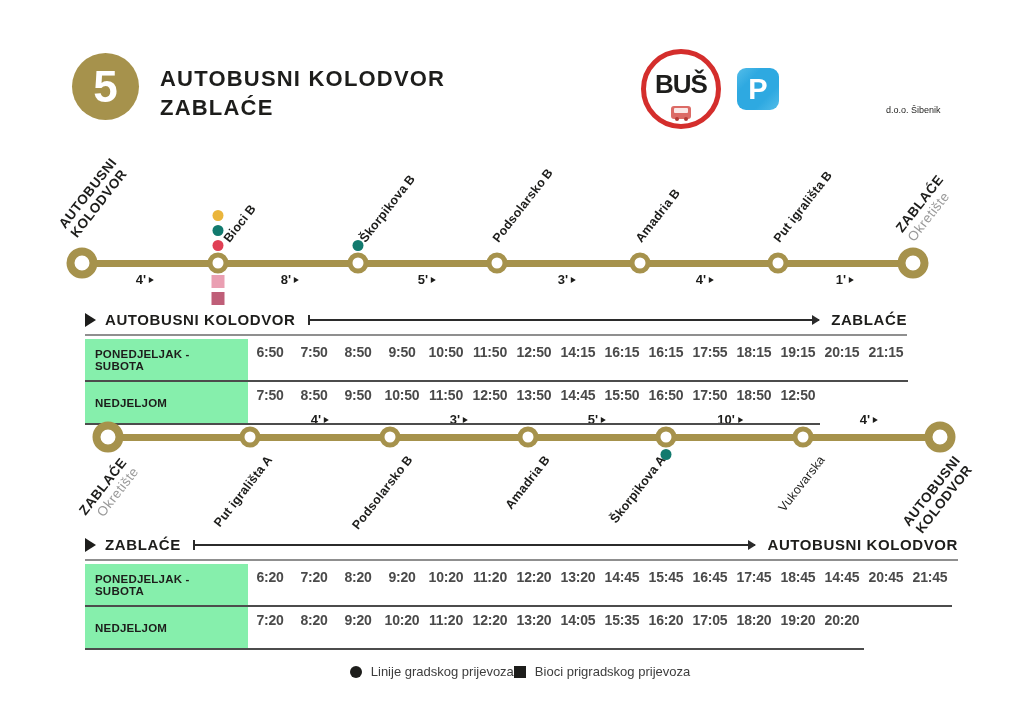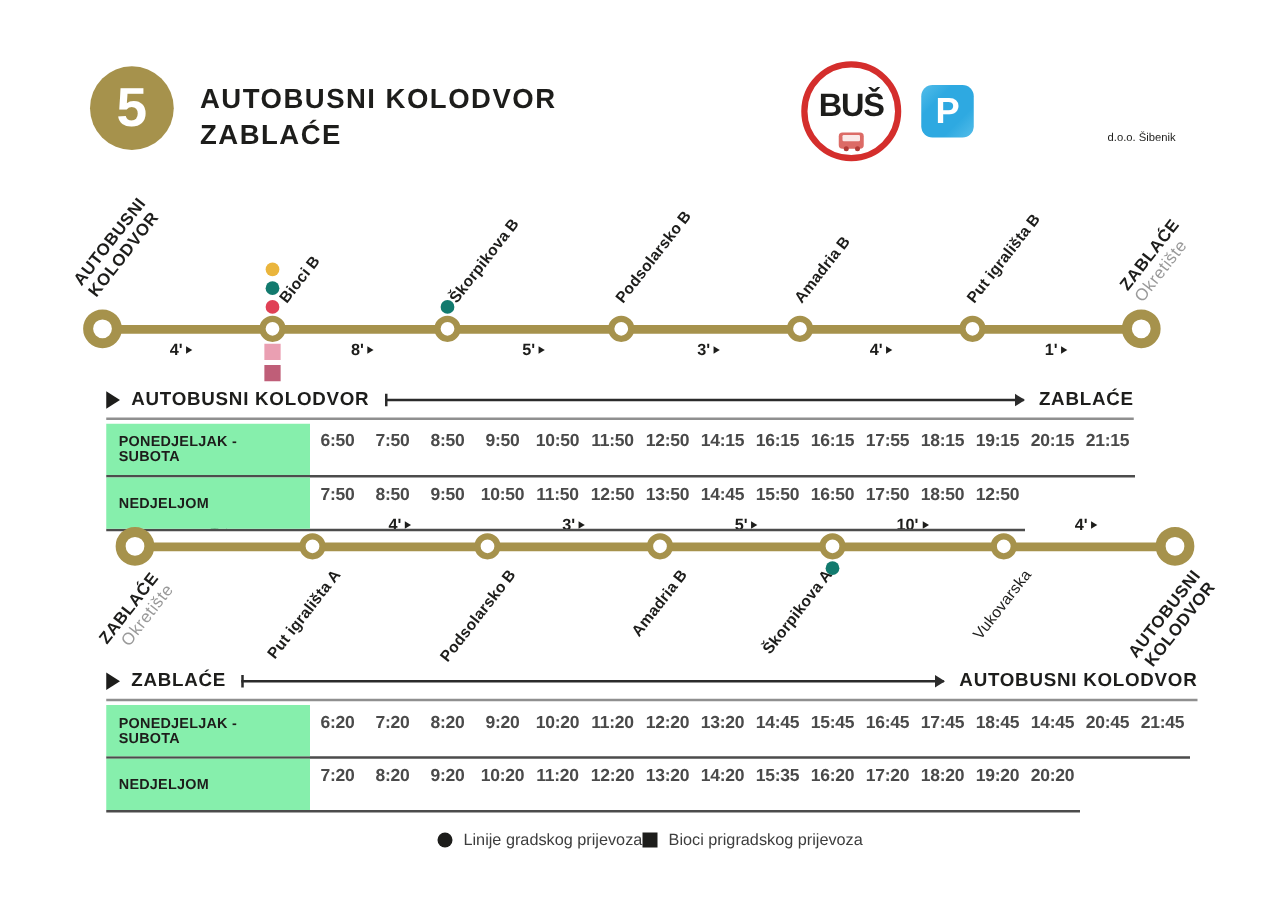--- a/index.html
+++ b/index.html
@@ -331,24 +331,24 @@
         </div>
         <div class="tt-row">
           <div class="lab">NEDJELJOM</div>
           <div class="tc">7:20</div>
           <div class="tc">8:20</div>
           <div class="tc">9:20</div>
           <div class="tc">10:20</div>
           <div class="tc">11:20</div>
           <div class="tc">12:20</div>
           <div class="tc">13:20</div>
-          <div class="tc">14:20</div>
+          <div class="tc">14:05</div>
           <div class="tc">15:35</div>
           <div class="tc">16:20</div>
-          <div class="tc">17:20</div>
+          <div class="tc">17:05</div>
           <div class="tc">18:20</div>
           <div class="tc">19:20</div>
           <div class="tc">20:20</div>
         </div>
       </div>
   </div>
 
   <div class="legend">
       <div class="legend-item">
         <div class="lg-dot"></div>

